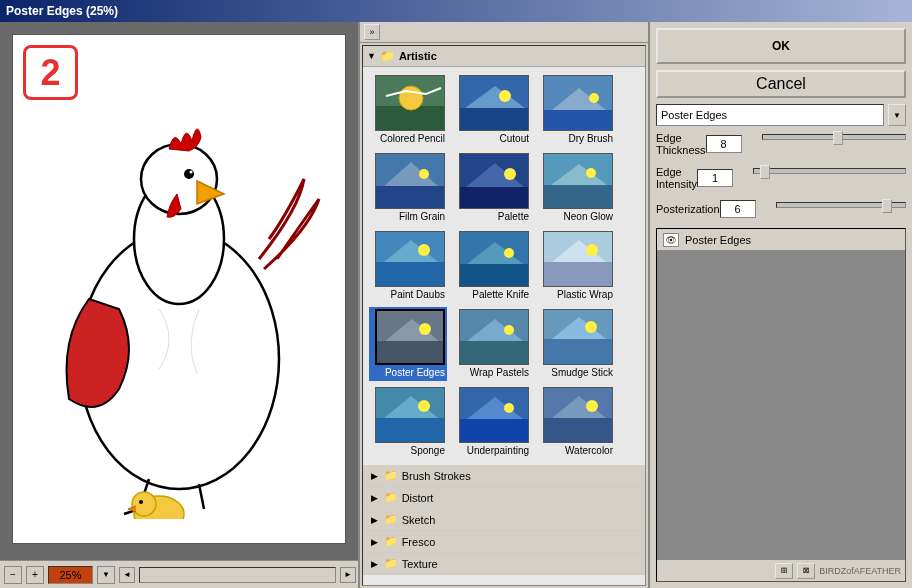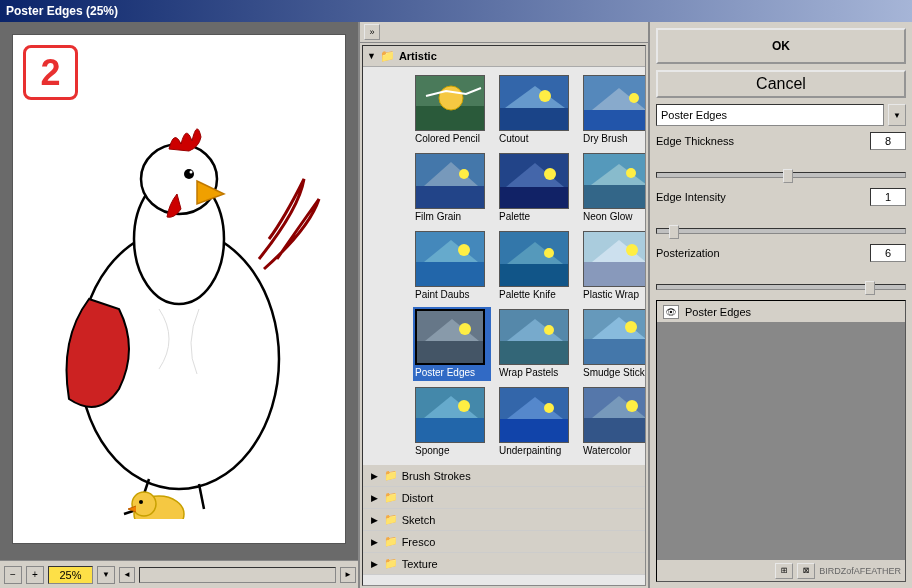--- a/index.html
+++ b/index.html
@@ -105,21 +105,21 @@
       cursor: pointer;
       font-size: 10px;
       display: flex;
       align-items: center;
       justify-content: center;
     }
 
     .zoom-display {
       width: 45px;
       height: 18px;
-      background: #fde047;
+      background: #c2410c;
       border: 1px inset #888;
       text-align: center;
       font-size: 11px;
       display: flex;
       align-items: center;
       justify-content: center;
     }
 
     .zoom-dropdown {
       width: 18px;
@@ -192,24 +192,23 @@
       grid-template-columns: repeat(3, 80px);
       gap: 4px;
       padding: 6px;
       background: #e8e8e8;
     }
 
     .filter-thumb {
       width: 78px;
       display: flex;
       flex-direction: column;
-      align-items: flex-start;
+      align-items: flex-end;
       cursor: pointer;
       padding: 2px;
-      margin-left: 44px;
     }
 
     .filter-thumb.selected {
       background: #316ac5;
     }
 
     .filter-thumb.selected .thumb-label {
       color: white;
     }
 
@@ -287,21 +286,21 @@
       border: 1px outset #e8e8e8;
       font-size: 8px;
       display: flex;
       align-items: center;
       justify-content: center;
       cursor: pointer;
     }
 
     .param-row {
       display: flex;
-      flex-direction: column;
+      flex-direction: row;
       gap: 20px;
       margin-bottom: 4px;
     }
 
     .param-header {
       display: flex;
       justify-content: space-between;
       align-items: center;
     }
 

